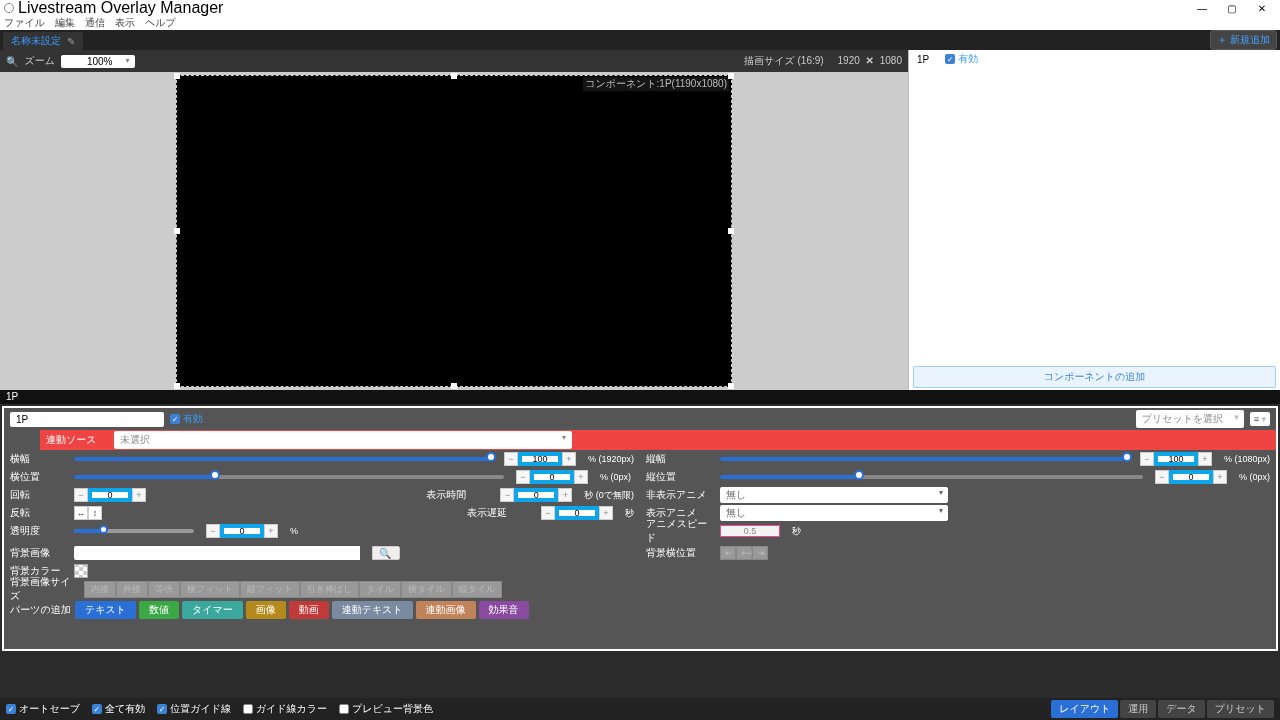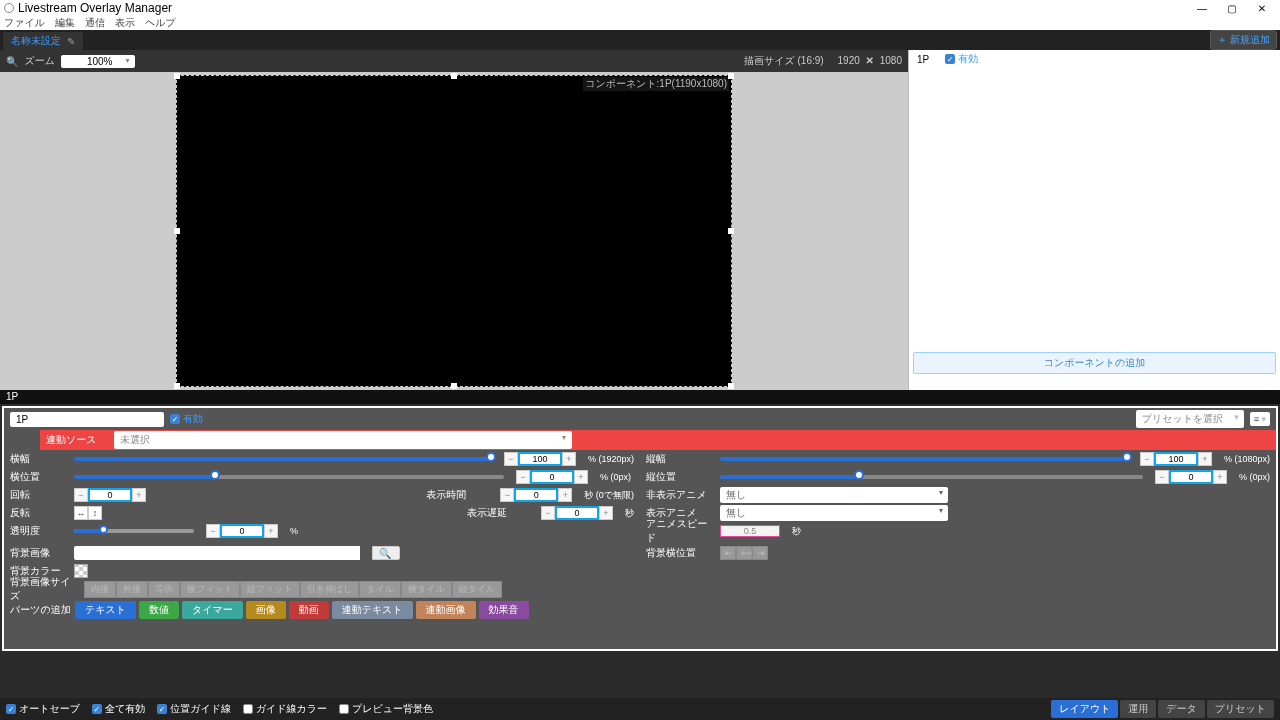--- a/index.html
+++ b/index.html
@@ -1,20 +1,20 @@
 <!DOCTYPE html>
 <html><head>
 <meta charset="utf-8">
 <style>
 * { box-sizing: border-box; margin: 0; padding: 0; font-family: "Meiryo UI", "Yu Gothic UI", sans-serif; font-size: 10px; }
 body { width: 1280px; height: 720px; background: #2b2b2b; overflow: hidden; }
 
 .titlebar { height: 16px; background: #fff; display: flex; align-items: center; padding: 0 4px; }
 .titlebar-icon { width: 10px; height: 10px; border-radius: 50%; border: 1px solid #888; margin-right: 4px; }
-.titlebar-title { flex: 1; color: #000; font-size: 12px; }
+.titlebar-title { flex: 1; color: #000; font-size: 16px; }
 .titlebar-btns { display: flex; gap: 18px; padding-right: 8px; }
 .titlebar-btn { width: 12px; height: 12px; display: flex; align-items: center; justify-content: center; color: #000; cursor: pointer; }
 
 .menubar { height: 14px; background: #fff; display: flex; gap: 10px; padding: 0 4px; align-items: center; color: #444; font-size: 9px; }
 .menubar span { cursor: pointer; }
 
 .tabbar { height: 20px; background: #222; display: flex; align-items: flex-end; justify-content: space-between; padding: 0 3px; }
 .tab { background: #333; color: #3b9cff; padding: 2px 8px; display: flex; align-items: center; gap: 6px; border-radius: 2px; font-size: 10px; }
 .tab .pencil { color: #999; }
 .new-btn { background: #444; color: #4aa3ff; padding: 2px 6px; border-radius: 3px; border: 1px solid #555; display: flex; align-items: center; gap: 3px; font-size: 10px; cursor: pointer; }
@@ -32,21 +32,21 @@
 .canvas-black { background: #000; position: relative; width: 556px; height: 312px; border: 1px dashed #ccc; }
 .canvas-black .label { position: absolute; top: 1px; right: 2px; color: #bbb; background: rgba(30,30,30,0.7); font-size: 10px; padding: 0 2px; }
 .handle { position: absolute; width: 6px; height: 6px; background: #fff; }
 .h-tl{top:-3px;left:-3px}.h-tc{top:-3px;left:calc(50% - 3px)}.h-tr{top:-3px;right:-3px}
 .h-ml{top:calc(50% - 3px);left:-3px}.h-mr{top:calc(50% - 3px);right:-3px}
 .h-bl{bottom:-3px;left:-3px}.h-bc{bottom:-3px;left:calc(50% - 3px)}.h-br{bottom:-3px;right:-3px}
 
 .sidepanel { width: 372px; background: #fff; display: flex; flex-direction: column; border-left: 1px solid #bbb; }
 .side-entry { display: flex; align-items: center; gap: 16px; padding: 2px 8px; color: #000; font-size: 10px; }
 .side-fill { flex: 1; }
-.side-add { margin: 16px 4px; border: 1px solid #9dcfff; background: #eaf4ff; color: #3b82d6; text-align: center; padding: 3px 0; border-radius: 2px; cursor: pointer; font-size: 10px; }
+.side-add { margin: 2px 4px; border: 1px solid #9dcfff; background: #eaf4ff; color: #3b82d6; text-align: center; padding: 3px 0; border-radius: 2px; cursor: pointer; font-size: 10px; }
 
 .divider-label { background: #111; color: #fff; padding: 1px 6px; font-size: 10px; height: 14px; }
 
 .prop-panel { border: 2px solid #fff; margin: 2px; padding: 0; background: #555; color: #fff; height: 245px; overflow: hidden; }
 .prop-row { display: flex; align-items: center; gap: 6px; padding: 2px 6px; }
 .name-row { height: 22px; background: #555; }
 .name-input { width: 154px; background: #fff; color: #000; padding: 2px 6px; border: none; border-radius: 2px; font-size: 10px; }
 .preset-select { width: 108px; background: #fff; color: #888; padding: 2px 6px; border-radius: 2px; font-size: 9px; margin-left: auto; position: relative; }
 .preset-select::after { content: "▾"; position: absolute; right: 5px; color: #bbb; }
 .hamburger { background: #fff; color: #444; padding: 2px 4px; border-radius: 2px; font-size: 9px;}
@@ -60,21 +60,21 @@
 .dual-col { display: flex; }
 .col { flex: 1; padding: 0 6px; }
 .prop-line { display: flex; align-items: center; height: 18px; gap: 12px; }
 .plabel { width: 52px; font-size: 10px; }
 .plabel-s { width: 62px; font-size: 10px; }
 .slider { flex: 1; height: 4px; background: #2a6fd6; border-radius: 2px; position: relative; max-width: 430px; }
 .slider-partial { background: linear-gradient(to right, #2a6fd6 0%, #2a6fd6 33%, #888 33%, #888 100%); }
 .slider .thumb { position: absolute; width: 10px; height: 10px; background: #fff; border: 2px solid #2a6fd6; border-radius: 50%; top: -5px; }
 .stepper { display: flex; align-items: center; }
 .stepper button { width: 14px; height: 14px; background: #f6f6f6; border: 1px solid #ccc; color: #888; font-size: 9px; line-height: 1; cursor: pointer; }
-.stepper input { width: 44px; height: 14px; text-align: center; border: 2px solid #0ea5e9; font-size: 9px; background: #fff; color: #000; }
+.stepper input { width: 44px; height: 14px; text-align: center; border: 4px solid #0ea5e9; font-size: 9px; background: #fff; color: #000; }
 .unit { font-size: 9px; }
 
 .mini-select { background: #fff; color: #666; padding: 1px 6px; border-radius: 2px; flex: 1; max-width: 228px; position: relative; }
 .mini-select::after { content: "▾"; position: absolute; right: 5px; font-size: 8px; }
 .mini-input { width: 60px; background: #f3f3f3; border: 1px solid #ec4899; text-align: center; padding: 0 2px; font-size: 9px; color: #888; }
 
 .small-slider { width: 120px; height: 4px; background: #999; border-radius: 2px; position: relative; }
 .small-slider .fill { height: 100%; background: #2a6fd6; border-radius: 2px; }
 .small-slider .thumb { position: absolute; width: 9px; height: 9px; background: #fff; border: 2px solid #2a6fd6; border-radius: 50%; top: -4px; }
 

